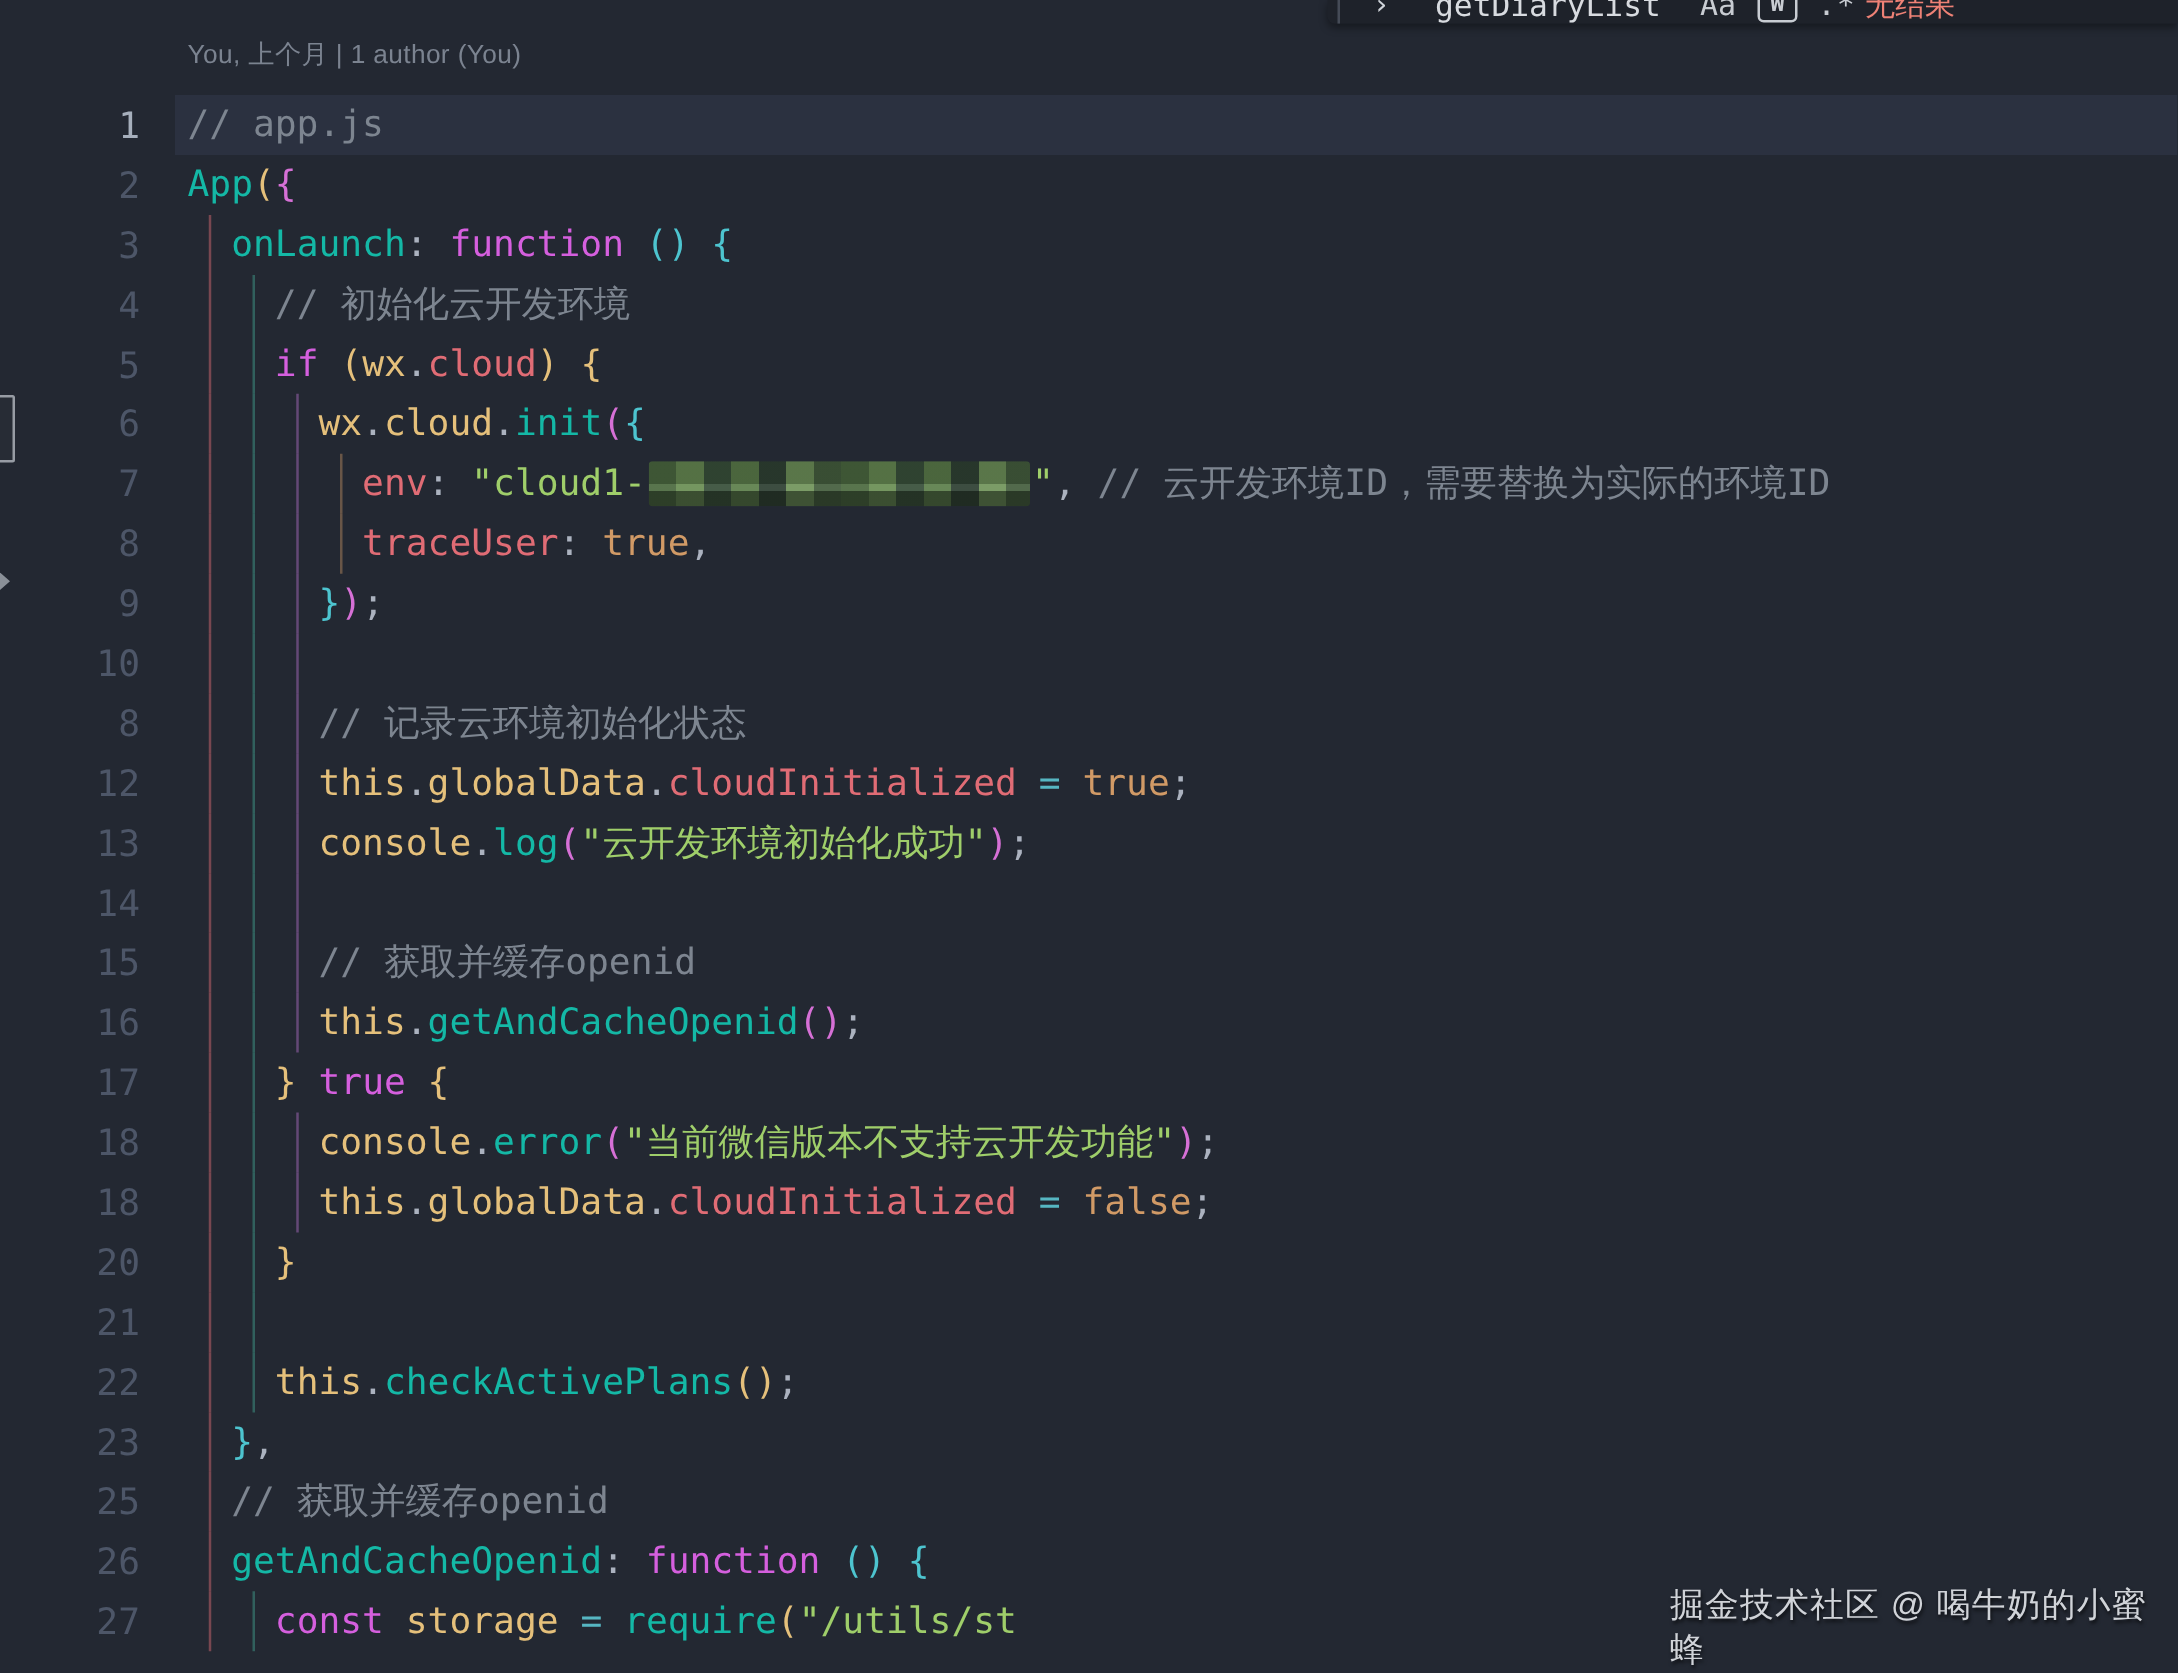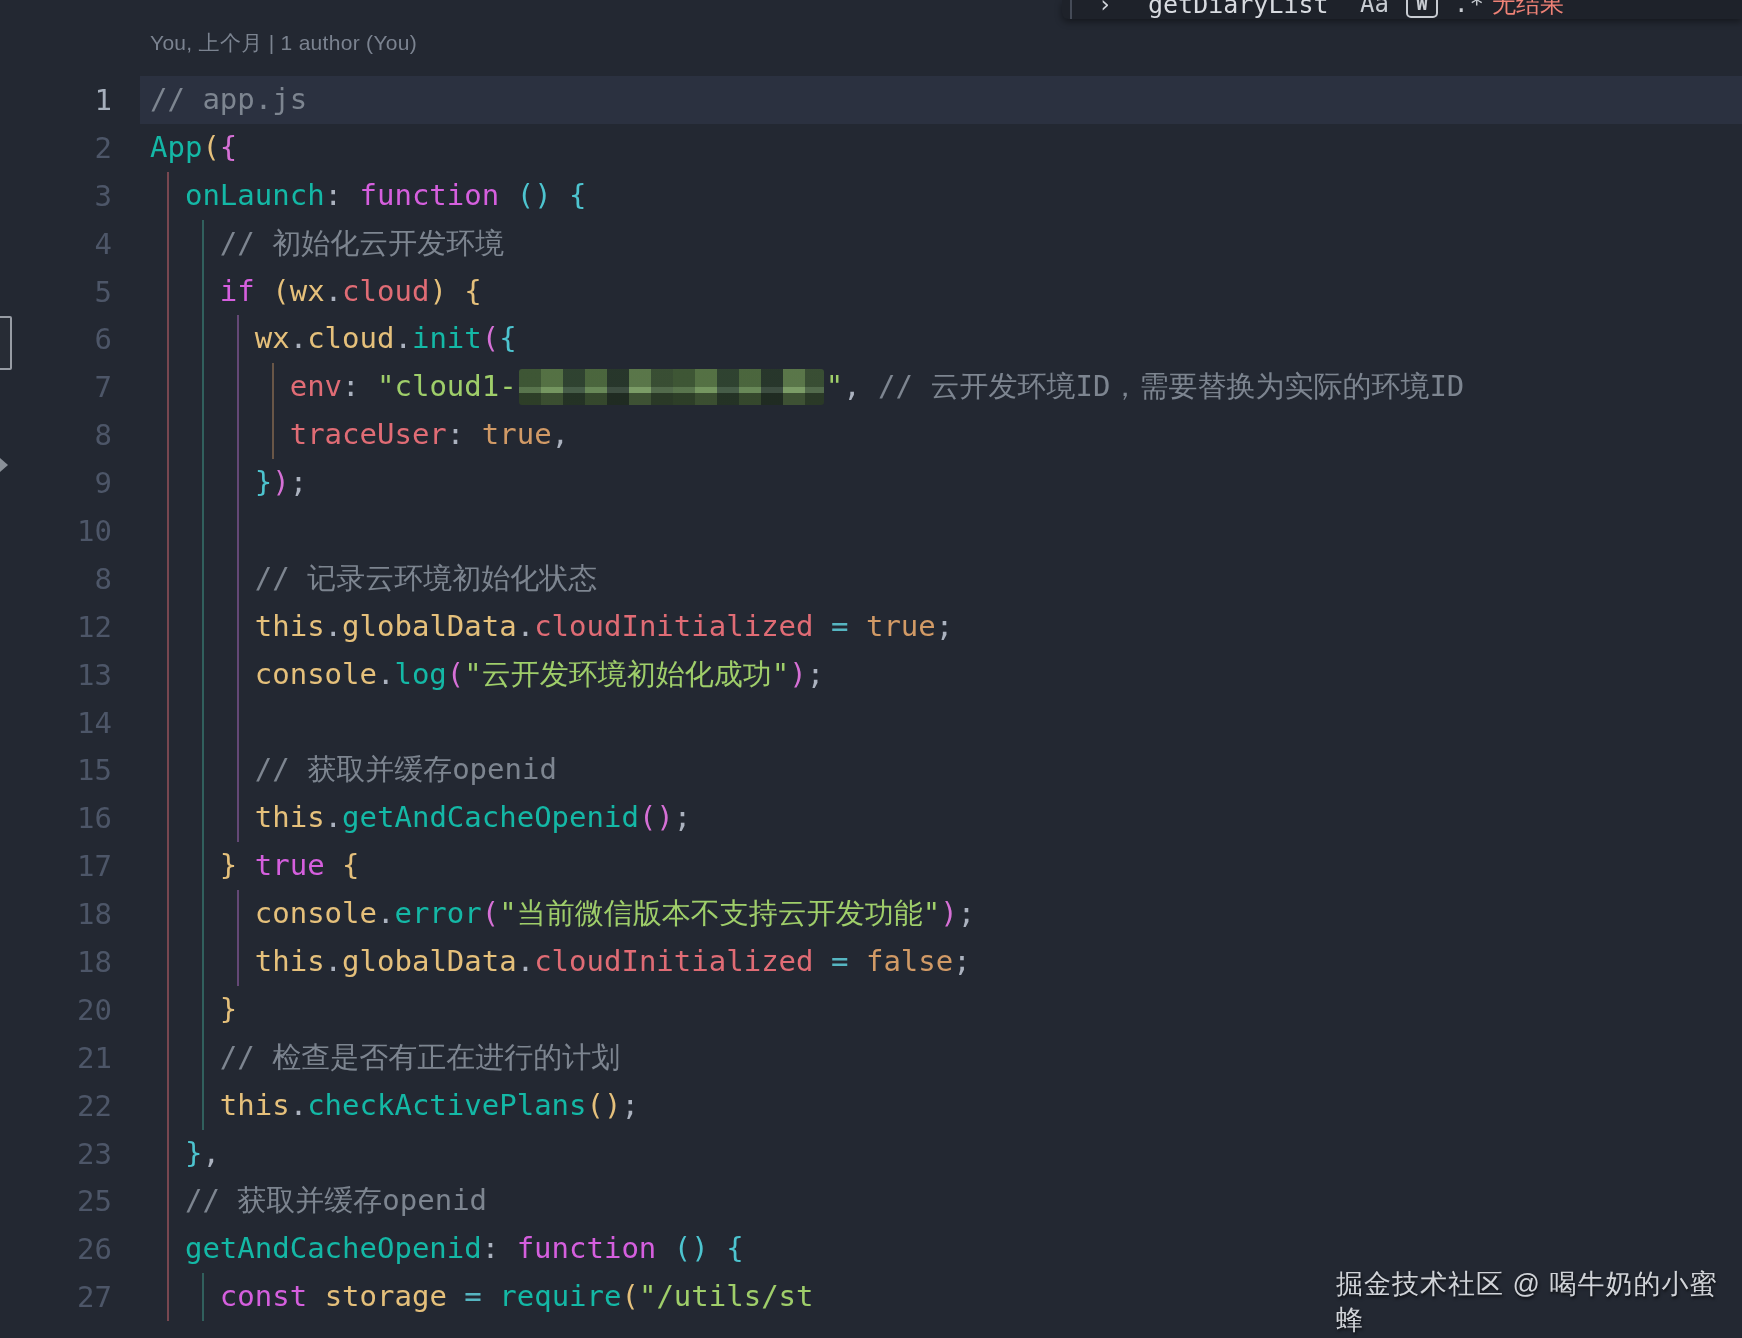--- a/index.html
+++ b/index.html
@@ -151,21 +151,21 @@
     <div class="line">
       <div class="gutter">18</div>
       <div class="code"><span class="guide g0" style="left: 27px;"></span><span class="guide g1" style="left: 61.9px;"></span><span class="guide g2" style="left: 96.8px;"></span><span class="tk">      </span><span class="tk c-gold">this</span><span class="tk c-punct">.</span><span class="tk c-gold">globalData</span><span class="tk c-punct">.</span><span class="tk c-red">cloudInitialized</span><span class="tk c-punct"> </span><span class="tk c-op">=</span><span class="tk c-punct"> </span><span class="tk c-bool">false</span><span class="tk c-punct">;</span></div>
     </div>
     <div class="line">
       <div class="gutter">20</div>
       <div class="code"><span class="guide g0" style="left: 27px;"></span><span class="guide g1" style="left: 61.9px;"></span><span class="tk">    </span><span class="tk c-b1">}</span></div>
     </div>
     <div class="line">
       <div class="gutter">21</div>
-      <div class="code"><span class="guide g0" style="left: 27px;"></span><span class="guide g1" style="left: 61.9px;"></span><span class="tk">    </span><span class="tk c-comment">// 检查是否有正在进行的计划</span></div>
+      <div class="code"><span class="guide g0" style="left: 27px;"></span><span class="guide g1" style="left: 61.9px;"></span><span class="tk">    </span></div>
     </div>
     <div class="line">
       <div class="gutter">22</div>
       <div class="code"><span class="guide g0" style="left: 27px;"></span><span class="guide g1" style="left: 61.9px;"></span><span class="tk">    </span><span class="tk c-gold">this</span><span class="tk c-punct">.</span><span class="tk c-blue">checkActivePlans</span><span class="tk c-b1">()</span><span class="tk c-punct">;</span></div>
     </div>
     <div class="line">
       <div class="gutter">23</div>
       <div class="code"><span class="guide g0" style="left: 27px;"></span><span class="tk">  </span><span class="tk c-b3">}</span><span class="tk c-punct">,</span></div>
     </div>
     <div class="line">

